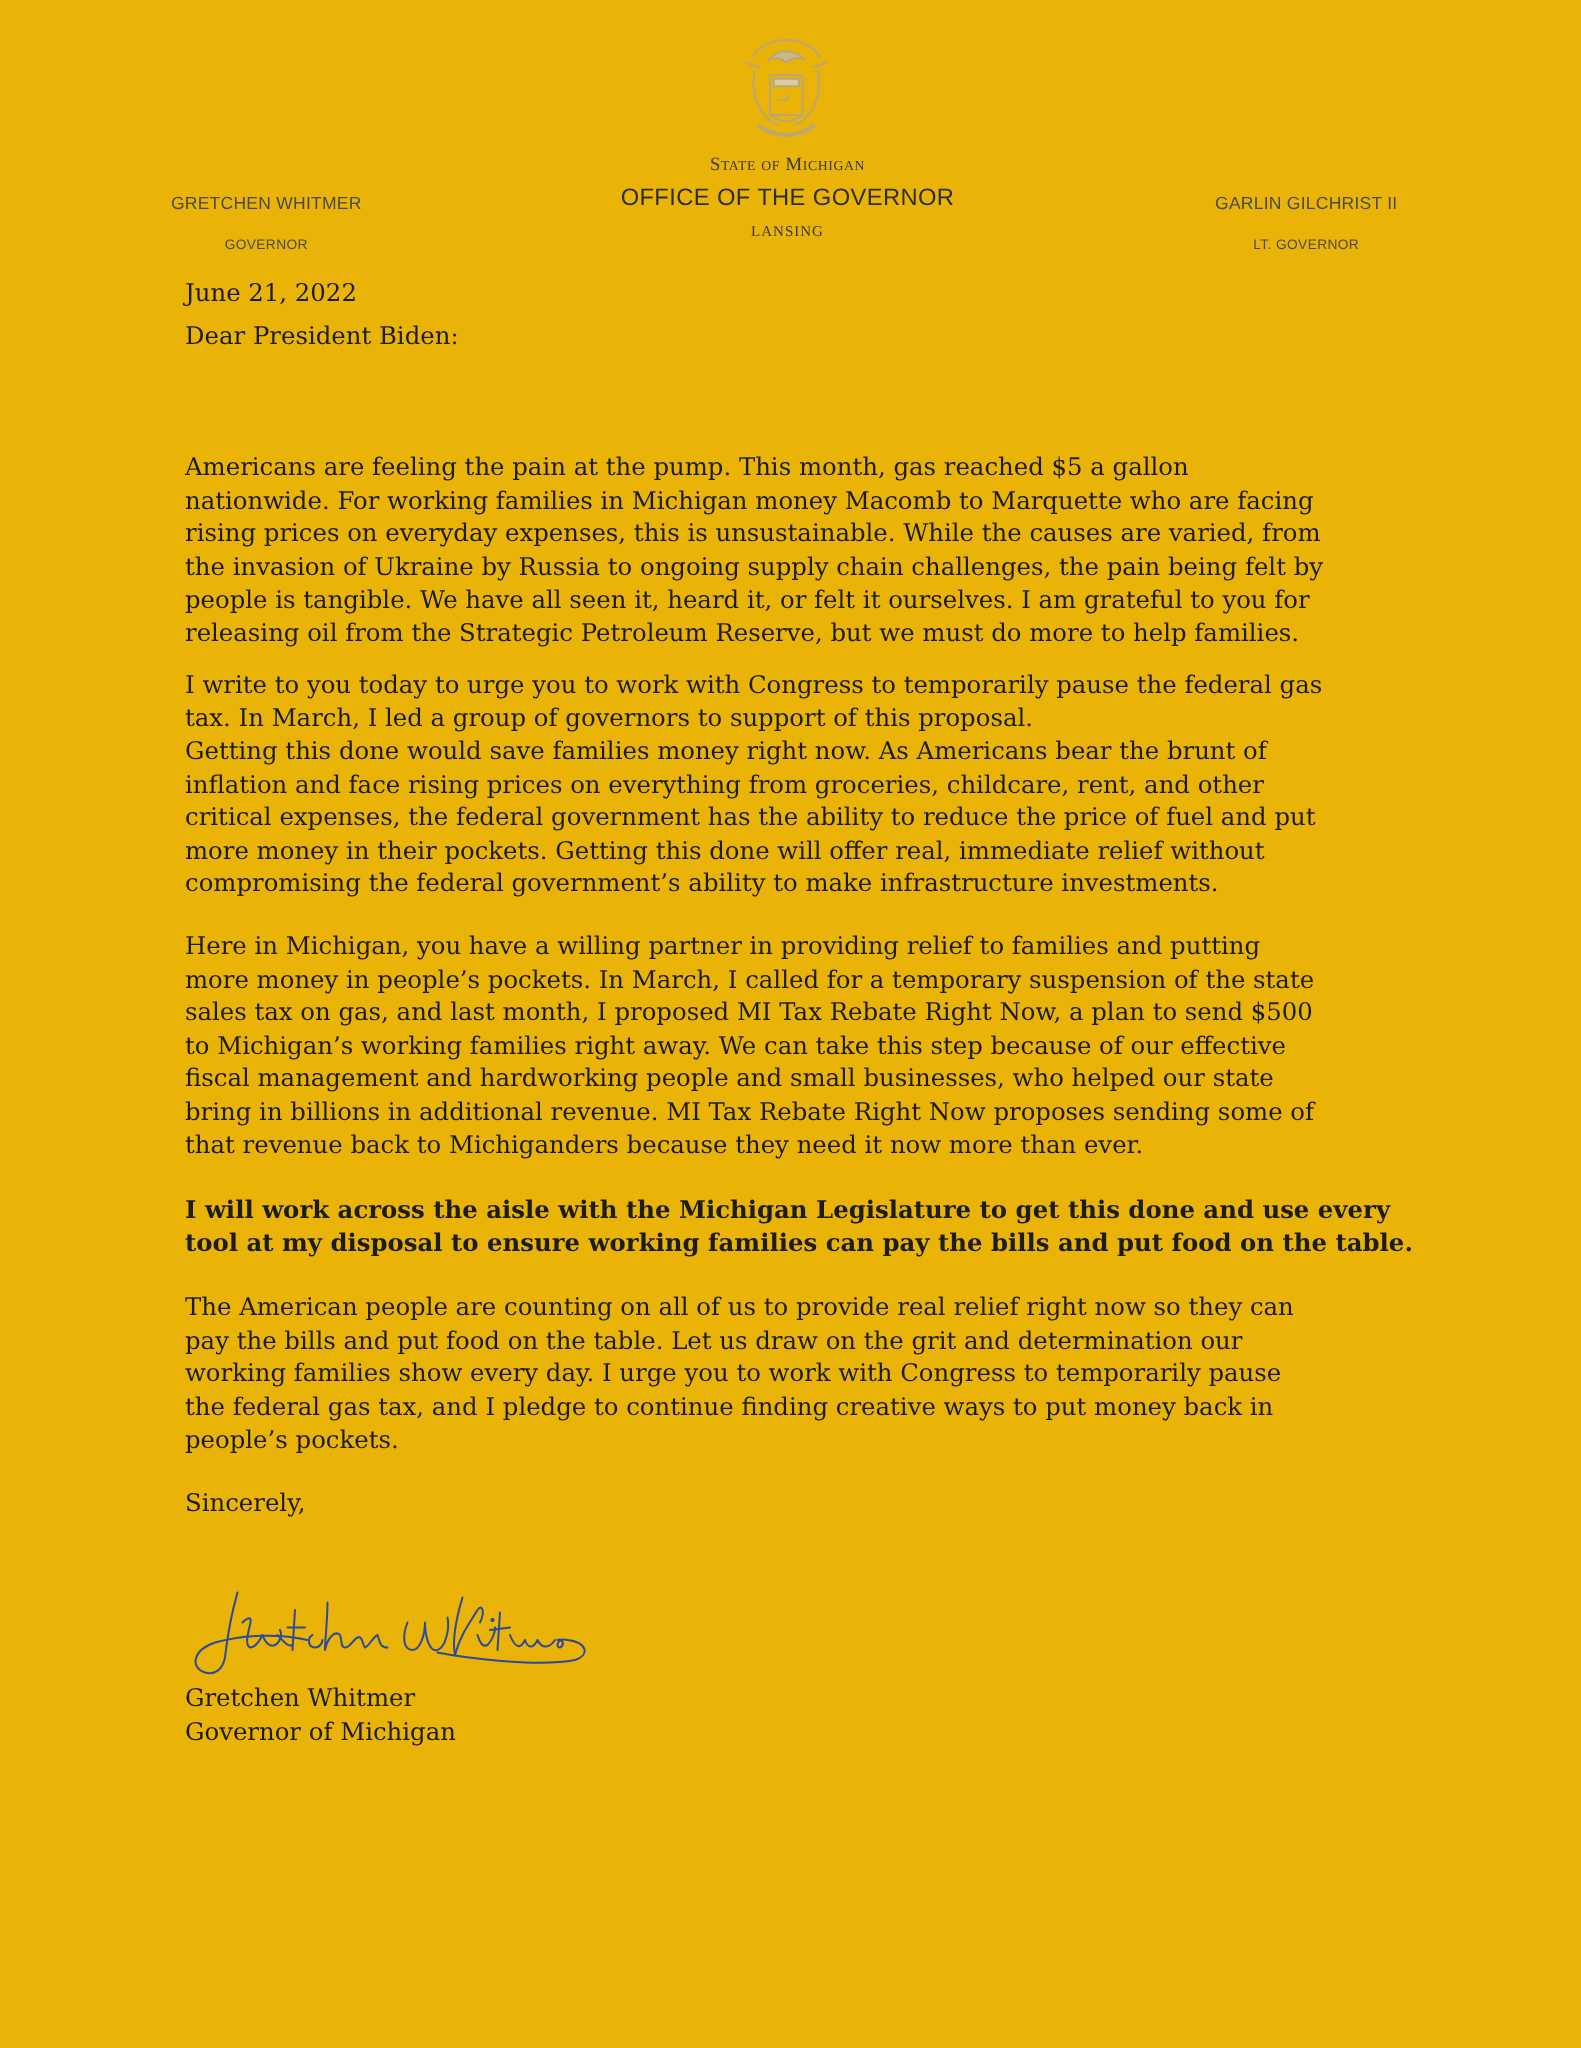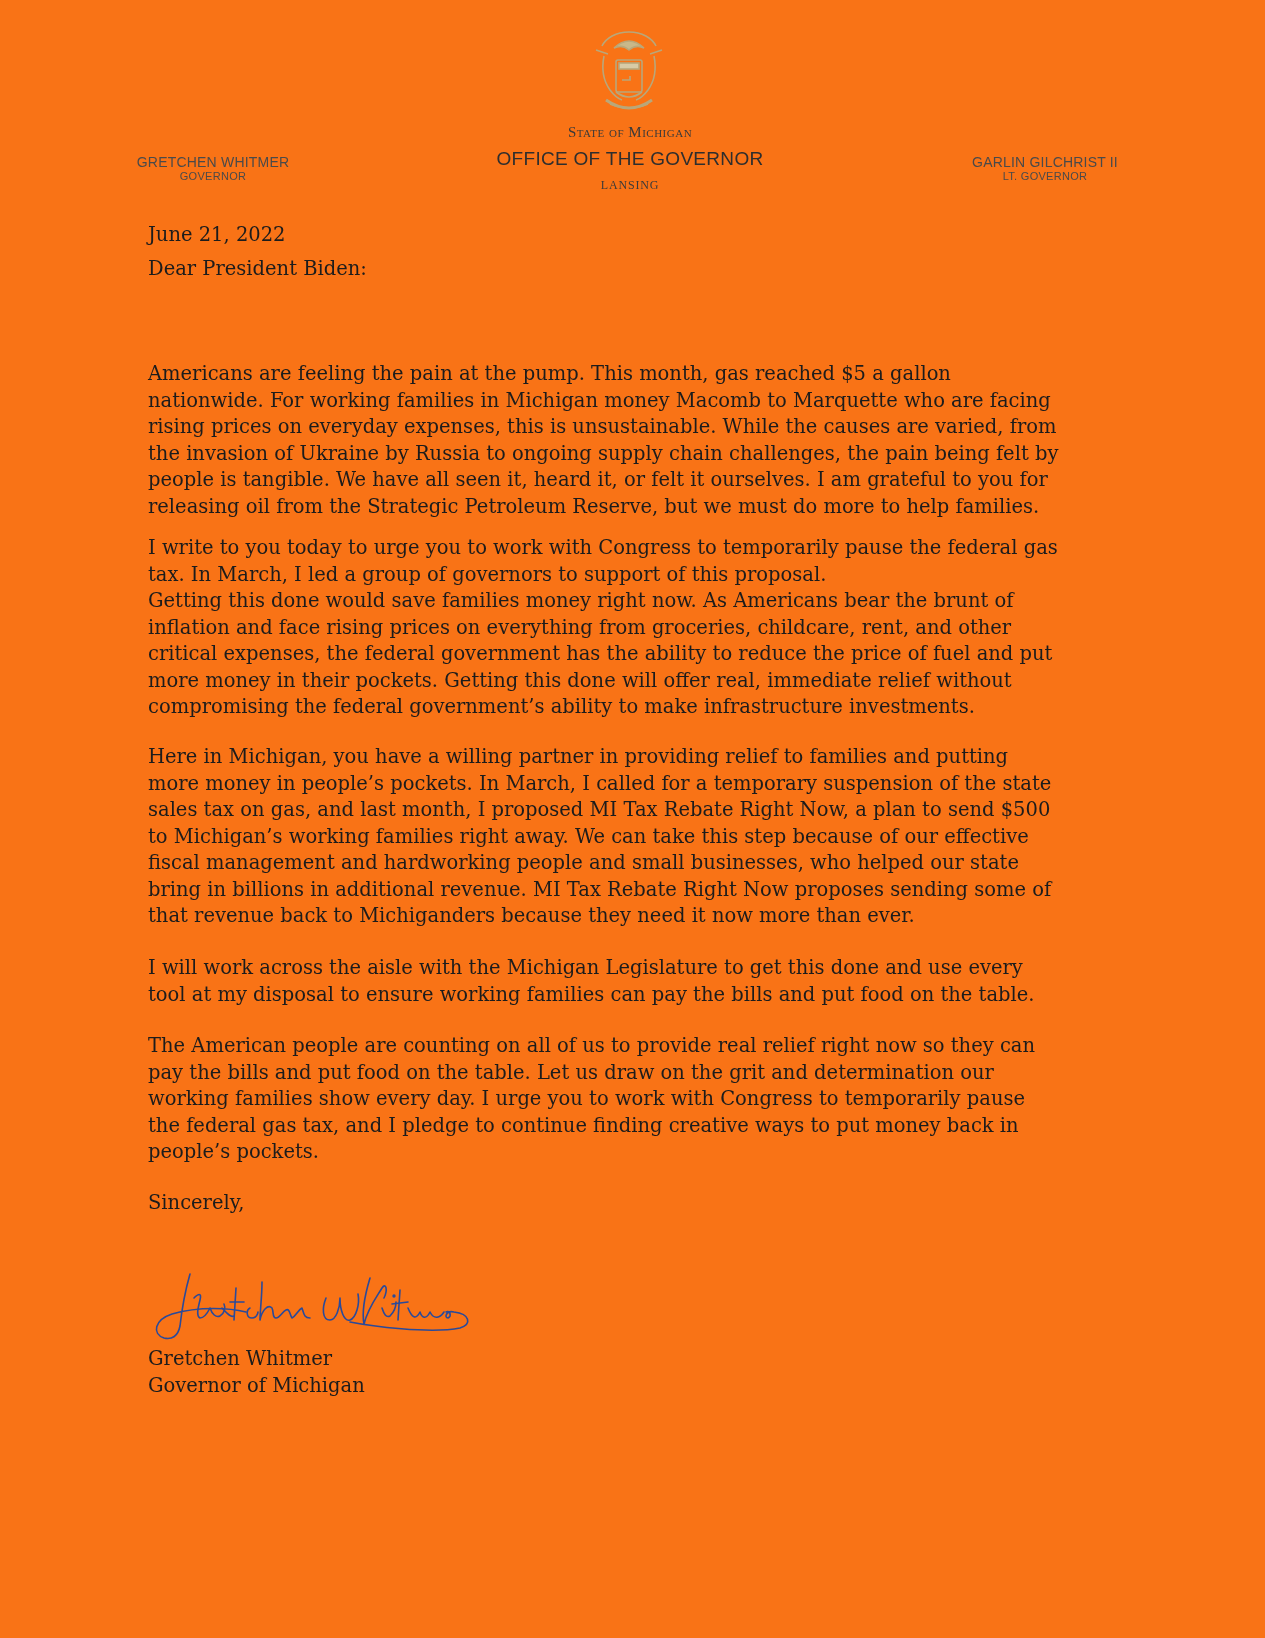--- a/index.html
+++ b/index.html
@@ -1,30 +1,30 @@
 <!DOCTYPE html>
 <html><head>
   <meta charset="utf-8">
   <style>
     html, body { margin: 0; padding: 0; background: #ffffff; }
     body { width: 1265px; height: 1638px; position: relative; overflow: hidden; }
-    .page { position: absolute; left: 0; top: 0; width: 1265px; height: 1638px; background: #f97316; }
+    .page { position: absolute; left: 0; top: 0; width: 1265px; height: 1638px; background: #eab308; }
 
     .seal { position: absolute; left: 586px; top: 26px; width: 86px; height: 92px; }
 
     .lh-center { position: absolute; left: 440px; width: 380px; text-align: center; color: #3a3a3a; }
     .lh-state { top: 124px; font-family: "Liberation Serif", serif; font-size: 15px; letter-spacing: 0.5px; font-variant: small-caps; }
     .lh-office { top: 148px; font-family: "Liberation Sans", sans-serif; font-size: 19px; letter-spacing: 0.3px; color: #2e2e2e; }
     .lh-city { top: 178px; font-family: "Liberation Serif", serif; font-size: 12px; letter-spacing: 0.8px; }
 
     .lh-side { position: absolute; text-align: center; font-family: "Liberation Sans", sans-serif; color: #4a4a4a; }
     .lh-left { left: 118px; width: 190px; top: 154px; }
     .lh-right { left: 950px; width: 190px; top: 154px; }
     .lh-name { font-size: 14px; letter-spacing: 0.2px; display: block; }
-    .lh-title { font-size: 11px; letter-spacing: 0.3px; display: block; margin-top: 0; }
+    .lh-title { font-size: 11px; letter-spacing: 0.3px; display: block; margin-top: 20px; }
 
     .body-text { position: absolute; left: 148px; width: 980px; font-family: "DejaVu Serif", "Liberation Serif", serif; font-size: 19.5px; color: #1c1c1c; }
     .line { display: block; height: 26.5px; line-height: 26.5px; white-space: nowrap; }
 
     .sig { position: absolute; left: 150px; top: 1268px; width: 330px; height: 80px; }
   </style>
 </head>
 <body>
 
 <div class="page">
@@ -96,21 +96,21 @@
   <div class="body-text" style="top:744px;">
     <span class="line">Here in Michigan, you have a willing partner in providing relief to families and putting</span>
     <span class="line">more money in people’s pockets. In March, I called for a temporary suspension of the state</span>
     <span class="line">sales tax on gas, and last month, I proposed MI Tax Rebate Right Now, a plan to send $500</span>
     <span class="line">to Michigan’s working families right away. We can take this step because of our effective</span>
     <span class="line">fiscal management and hardworking people and small businesses, who helped our state</span>
     <span class="line">bring in billions in additional revenue. MI Tax Rebate Right Now proposes sending some of</span>
     <span class="line">that revenue back to Michiganders because they need it now more than ever.</span>
   </div>
 
-  <div class="body-text" style="top:955px;">
+  <div class="body-text" style="top:955px;font-weight:bold;">
     <span class="line">I will work across the aisle with the Michigan Legislature to get this done and use every</span>
     <span class="line">tool at my disposal to ensure working families can pay the bills and put food on the table.</span>
   </div>
 
   <div class="body-text" style="top:1033px;">
     <span class="line">The American people are counting on all of us to provide real relief right now so they can</span>
     <span class="line">pay the bills and put food on the table. Let us draw on the grit and determination our</span>
     <span class="line">working families show every day. I urge you to work with Congress to temporarily pause</span>
     <span class="line">the federal gas tax, and I pledge to continue finding creative ways to put money back in</span>
     <span class="line">people’s pockets.</span>

